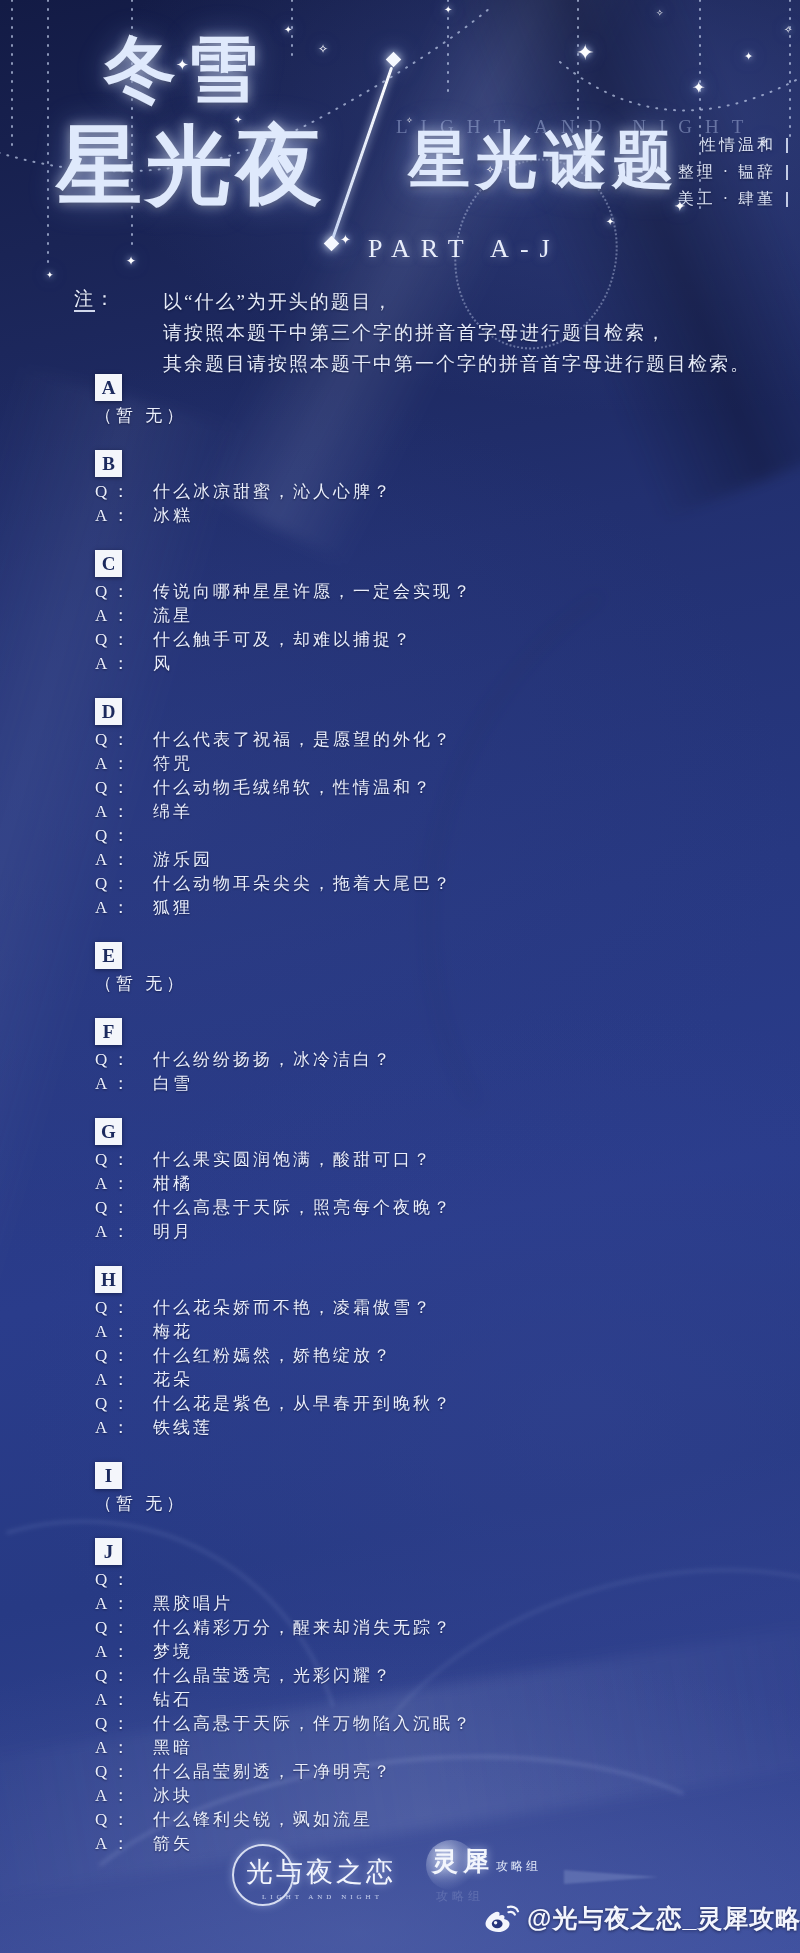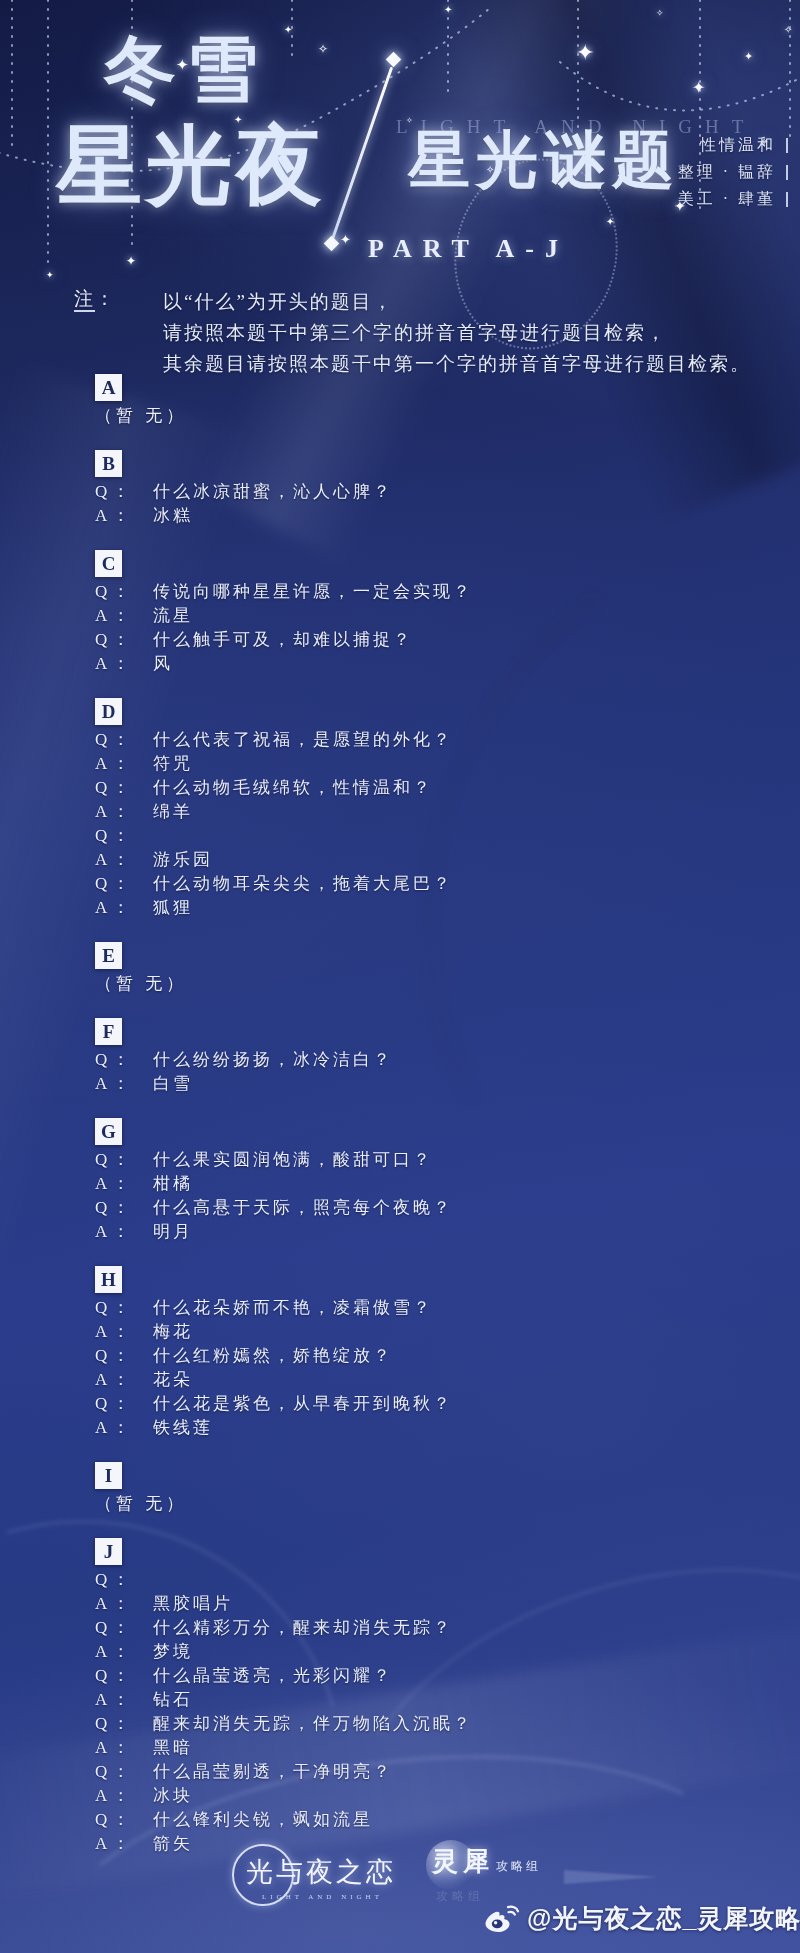--- a/index.html
+++ b/index.html
@@ -36,21 +36,21 @@
         text-shadow:0 0 6px rgba(210,225,255,.95),0 0 16px rgba(140,170,255,.7);}
 
   
   .t-word{position:absolute;color:#dfe9fc;font-weight:bold;
         text-shadow:0 0 12px rgba(240,246,255,.55),0 0 30px rgba(150,180,255,.45),0 2px 4px rgba(10,16,48,.6);}
   .t1{left:104px;top:22px;font-size:72px;letter-spacing:10px;text-align:right;}
   .t2{left:56px;top:108px;font-size:86px;letter-spacing:4px;}
   .t3{left:408px;top:118px;font-size:62px;letter-spacing:6px;}
   .watermark{position:absolute;left:396px;top:116px;font-size:19px;letter-spacing:13px;
         color:rgba(165,180,220,.5);font-family:"Liberation Serif",serif;white-space:nowrap;}
-  .part{position:absolute;left:368px;top:234px;font-size:26px;letter-spacing:11px;font-weight:bold;
+  .part{position:absolute;left:368px;top:234px;font-size:26px;letter-spacing:11px;font-weight:normal;
         color:#e9eefb;text-shadow:0 0 10px rgba(220,232,255,.5);}
   .slash-line{position:absolute;left:360px;top:62px;width:3px;height:186px;
         transform:rotate(19deg);transform-origin:center;border-radius:2px;
         background:linear-gradient(180deg,#ffffff,#c9d6f2);
         box-shadow:0 0 8px rgba(225,235,255,.8);}
   .diamond{position:absolute;width:11px;height:11px;background:#f6f9ff;transform:rotate(45deg);
         box-shadow:0 0 10px rgba(230,240,255,.95),0 0 22px rgba(160,190,255,.7);}
   .d-top{left:388px;top:54px;}
   .d-bottom{left:326px;top:238px;}
   .dotted-ellipse{position:absolute;left:455px;top:158px;width:158px;height:188px;border-radius:50%;
@@ -319,21 +319,21 @@
         <div class="qa-row">
           <div class="qa-prefix">Q：</div>
           <div class="qa-text">什么晶莹透亮，光彩闪耀？</div>
         </div>
         <div class="qa-row">
           <div class="qa-prefix">A：</div>
           <div class="qa-text">钻石</div>
         </div>
         <div class="qa-row">
           <div class="qa-prefix">Q：</div>
-          <div class="qa-text">醒来却消失无踪，伴万物陷入沉眠？</div>
+          <div class="qa-text">什么高悬于天际，伴万物陷入沉眠？</div>
         </div>
         <div class="qa-row">
           <div class="qa-prefix">A：</div>
           <div class="qa-text">黑暗</div>
         </div>
         <div class="qa-row">
           <div class="qa-prefix">Q：</div>
           <div class="qa-text">什么晶莹剔透，干净明亮？</div>
         </div>
         <div class="qa-row">

